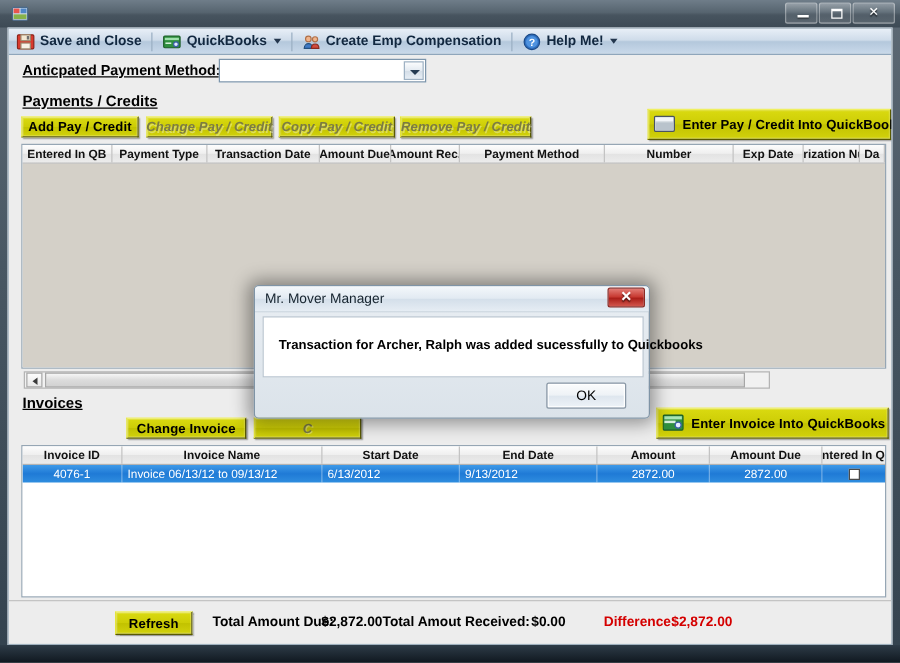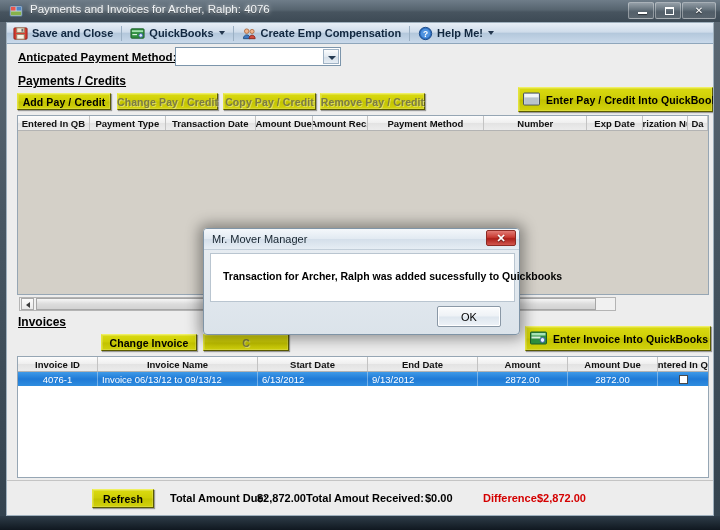--- a/index.html
+++ b/index.html
@@ -120,21 +120,21 @@
     position:absolute;
     background:linear-gradient(180deg,#dada10 0%,#cdcd06 48%,#c2c200 52%,#d2d20c 100%);
     border:1px solid #5a5a00;
     border-top-color:#f0f060;border-left-color:#e4e43a;
     box-shadow:inset 0 0 0 1px rgba(255,255,255,.18), 1px 1px 1px rgba(0,0,0,.35);
     font-size:10.5px;font-weight:bold;color:#000;
     display:flex;align-items:center;justify-content:center;
     box-sizing:border-box;white-space:nowrap;
     letter-spacing:0.1px;
   }
-  .ybtn.disabled{color:#7b7b45;text-shadow:1px 1px 0 rgba(255,255,255,.35);}
+  .ybtn.disabled{color:#7b7b45;text-shadow:1px 1px 0 rgba(255,255,255,.35);font-style:italic;}
   .ybtn.withicon{justify-content:flex-start;padding-left:4px;}
   .ybtn .qbico{width:17px;height:15px;margin-right:6px;flex:0 0 17px;}
 
   
   .grid{
     position:absolute;background:#fff;
     border:1px solid #96a6b4;box-sizing:border-box;overflow:hidden;
   }
   .grid-head{
     display:flex;height:15px;width:100%;
@@ -255,21 +255,20 @@
 
   <div class="winframe">
 
     <div class="titlebar">
       <svg class="app-icon" viewBox="0 0 16 16">
         <rect x="1" y="2" width="13" height="11" rx="1" fill="#c9d6e4" stroke="#4a6a8a"></rect>
         <rect x="2" y="3" width="5" height="4" fill="#e8554d"></rect>
         <rect x="8" y="3" width="5" height="4" fill="#4f86c6"></rect>
         <rect x="2" y="8" width="11" height="4" fill="#87b24a"></rect>
       </svg>
-      <div class="title-text">Payments and Invoices for Archer, Ralph: 4076</div>
 
       <div class="winbtns">
         <div class="wbtn">
           <span class="minglyph"></span>
         </div>
         <div class="wbtn">
           <span class="maxglyph"></span>
         </div>
         <div class="wbtn close">
           <span class="g">✕</span>

